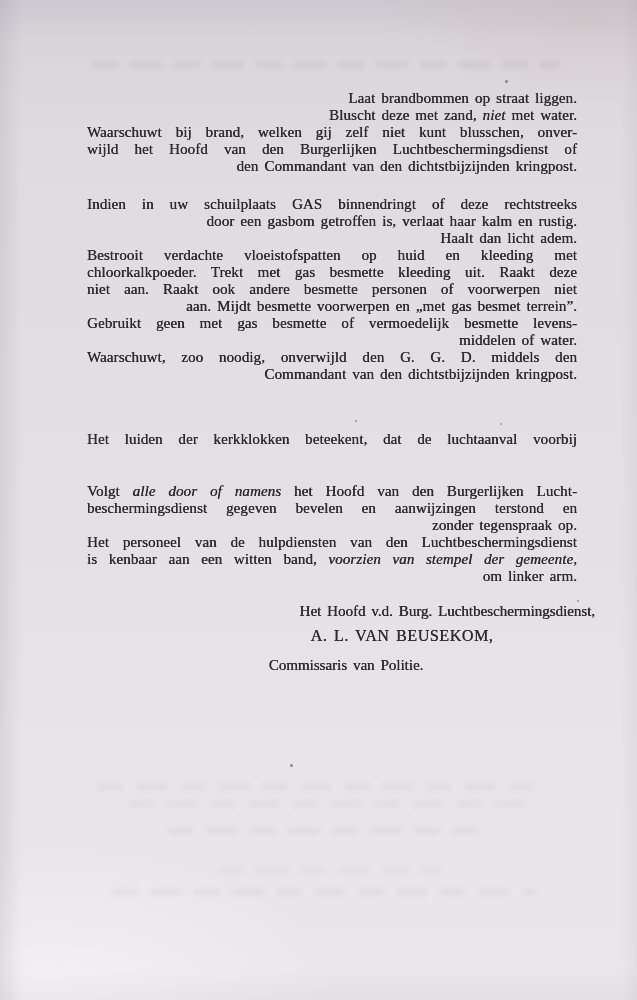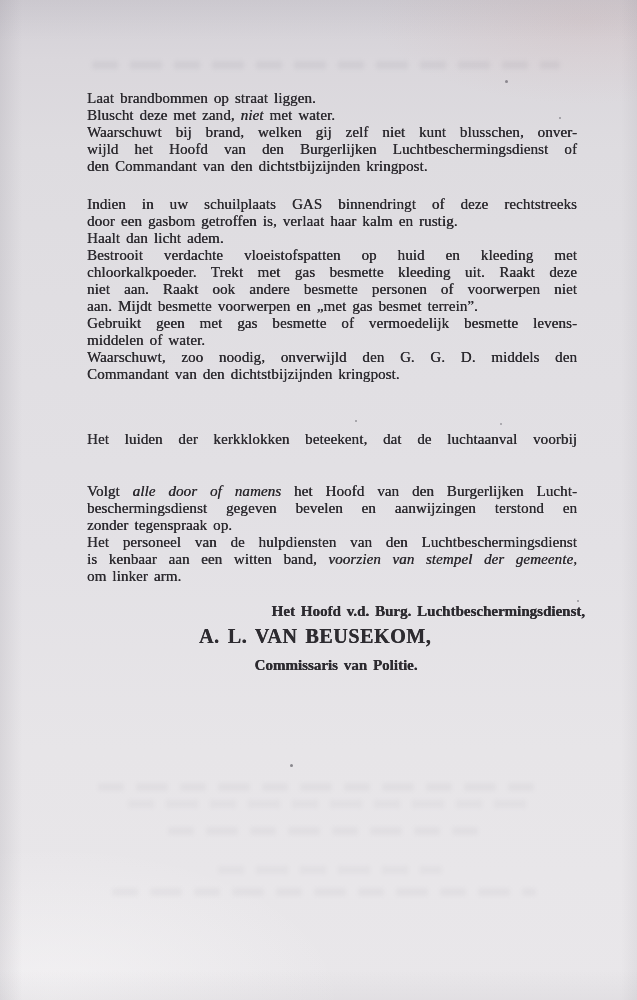--- a/index.html
+++ b/index.html
@@ -20,28 +20,28 @@
       linear-gradient(270deg, rgba(105,100,112,.07), transparent 2.5%),
       linear-gradient(0deg, rgba(105,100,112,.06), transparent 3%),
       linear-gradient(180deg, rgba(105,100,112,.07), transparent 4%);
   }
   .para { position:absolute; left:87px; width:490px; }
   #p0 { top:90px; }
   #p1 { top:196px; }
   #p2 { top:431px; }
   #p3 { top:483px; }
   .line {
-    font-size:15px; line-height:17px; text-align:left;
+    font-size:15px; line-height:17px; text-align:right;
     word-spacing:0.14em; letter-spacing:0.1px;
   }
   .line.just { text-align:justify; text-align-last:justify; }
   .it { font-style:italic; }
-  .sig { position:absolute; left:87px; top:603px; width:498px;font-weight:bold; }
+  .sig { position:absolute; left:97px; top:603px; width:498px; }
   .sig-role  { font-size:15px; line-height:17px; text-align:right; word-spacing:0.14em; }
-  .sig-name  { font-size:20px; line-height:20px; margin-top:6px; 
+  .sig-name  { font-size:16px; line-height:20px; margin-top:6px; text-align:center;
                padding-left:112px; letter-spacing:0.6px; word-spacing:0.12em; }
   .sig-title { font-size:15px; line-height:17px; margin-top:11px; text-align:center; word-spacing:0.14em; }
   .ghost {
     position:absolute; height:8px; border-radius:2px; filter:blur(2px); pointer-events:none;
     background:repeating-linear-gradient(90deg, rgba(125,121,134,.6) 0 26px, transparent 26px 38px, rgba(125,121,134,.6) 38px 70px, transparent 70px 82px);
   }
   .g1 { top:61px;  left:92px;  width:468px; opacity:.17; }
   .g2 { top:783px; left:98px;  width:446px; opacity:.10; }
   .g3 { top:800px; left:128px; width:404px; opacity:.09; }
   .g4 { top:827px; left:168px; width:310px; opacity:.10; }

